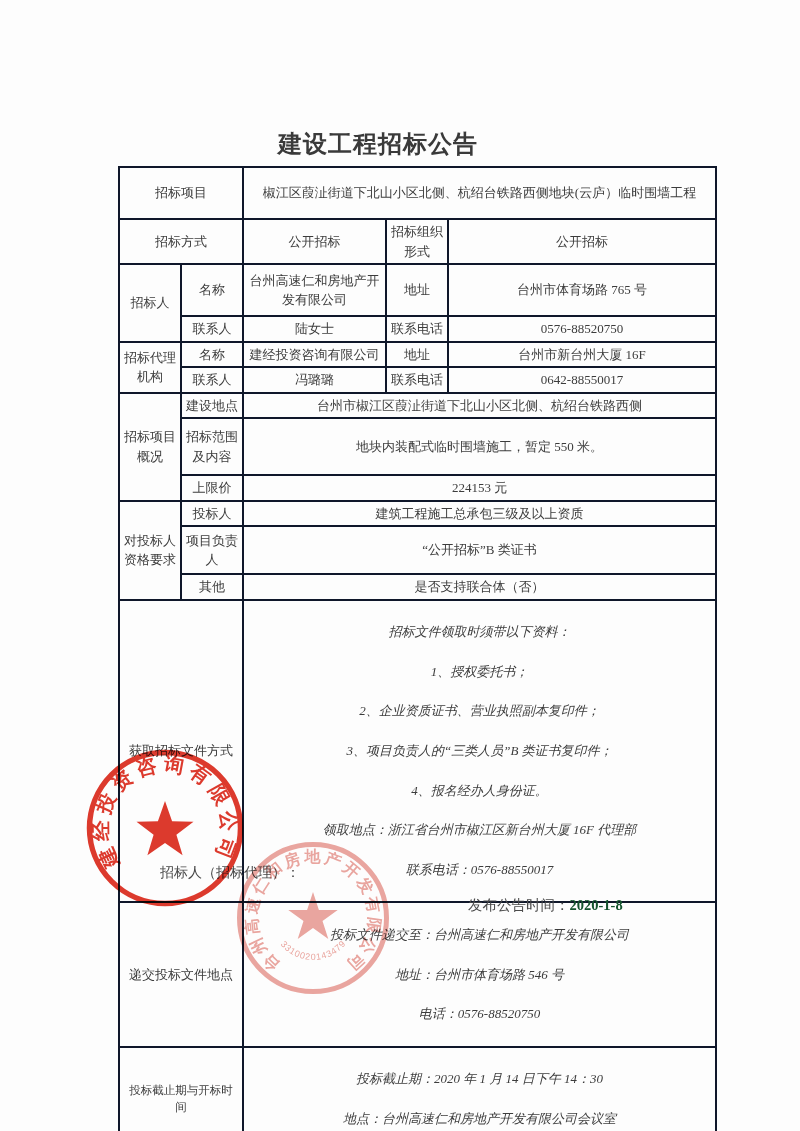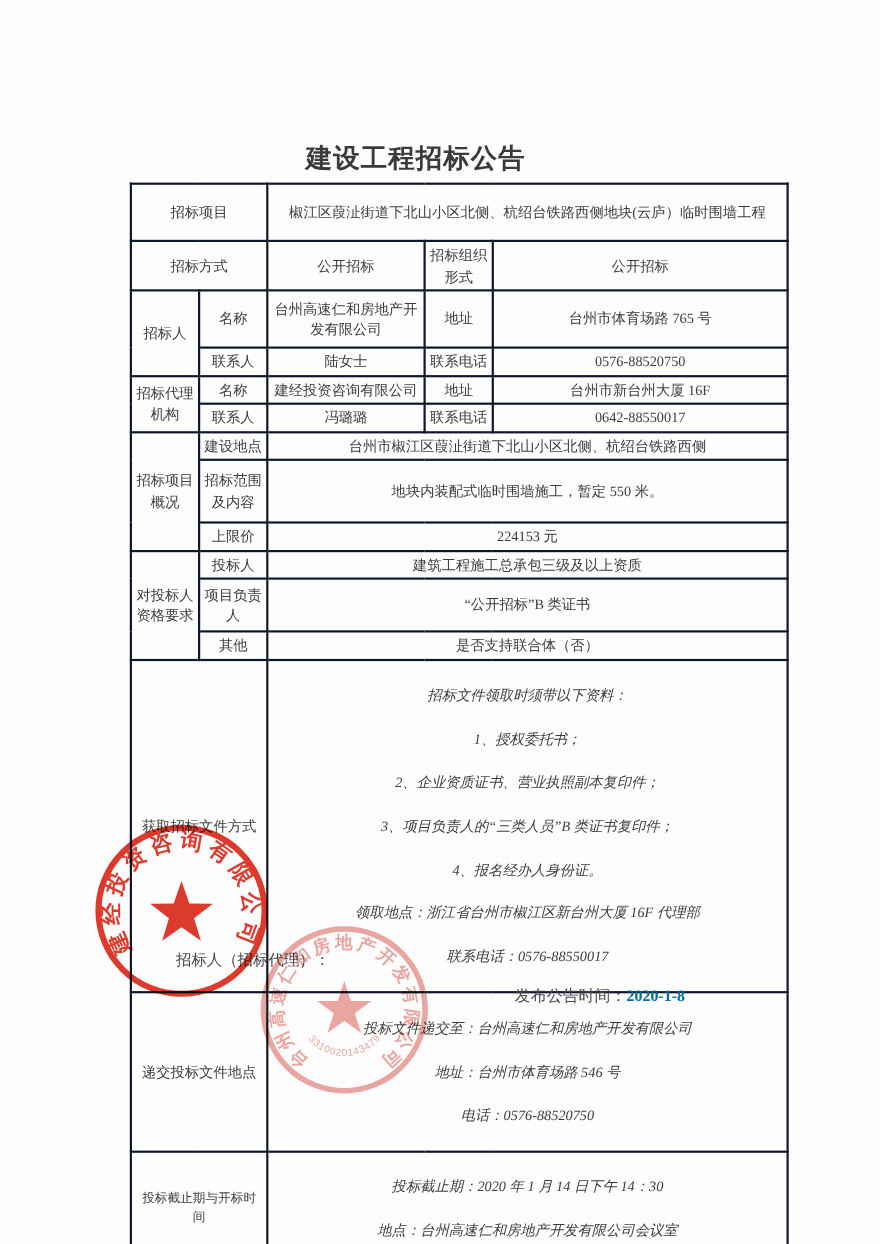--- a/index.html
+++ b/index.html
@@ -23,21 +23,21 @@
     text-align:center;vertical-align:middle;
     padding:2px 4px;line-height:1.5;
     white-space:pre-line;
     overflow:hidden;
   }
   td.lft{text-align:left;padding:6px 8px;}
   td.tight{font-size:11.5px;padding:0 1px;}
   .cell-lines div{line-height:1.55;font-style:italic;}
   .footer-signer{position:absolute;left:160px;top:864px;font-size:14px;color:#474747;}
   .footer-publish{position:absolute;left:468px;top:896px;font-size:14.5px;color:#4a4a4a;}
-  .footer-publish .pub-date{font-weight:600;color:#0369a1;}
+  .footer-publish .pub-date{font-weight:600;color:#14532d;}
   .stamp{position:absolute;mix-blend-mode:multiply;pointer-events:none;}
   .stamp-agency{left:70px;top:733px;opacity:0.92;}
   .stamp-owner{left:225px;top:830px;opacity:0.72;}
   .seal-text{font-family:"Liberation Serif","DejaVu Serif",serif;font-weight:700;}
 </style>
 </head>
 <body>
 
 <div class="page">
 

